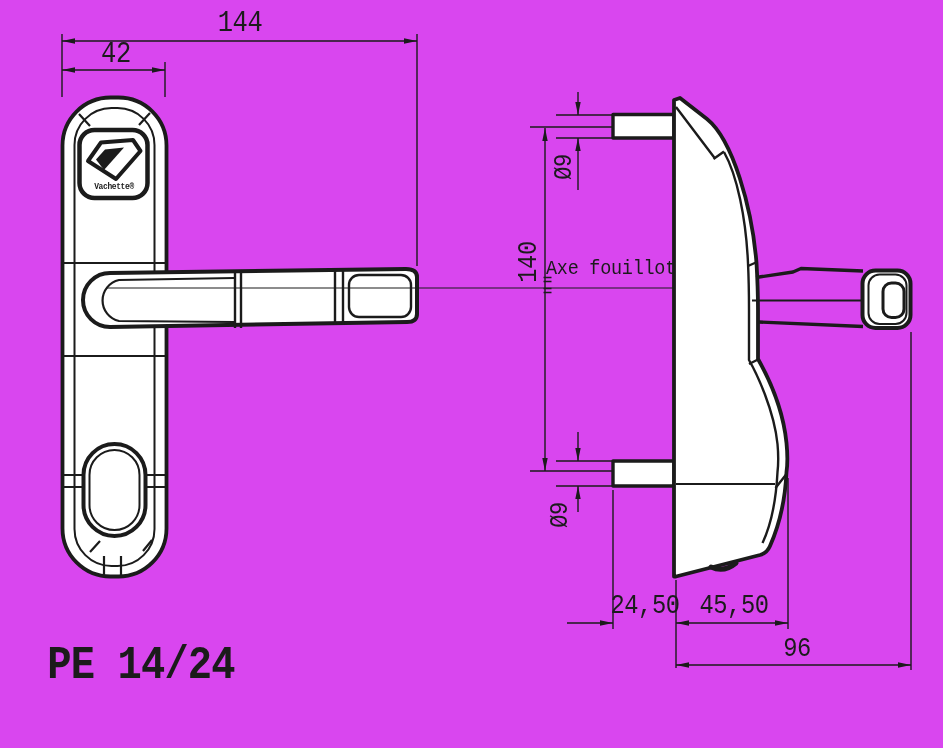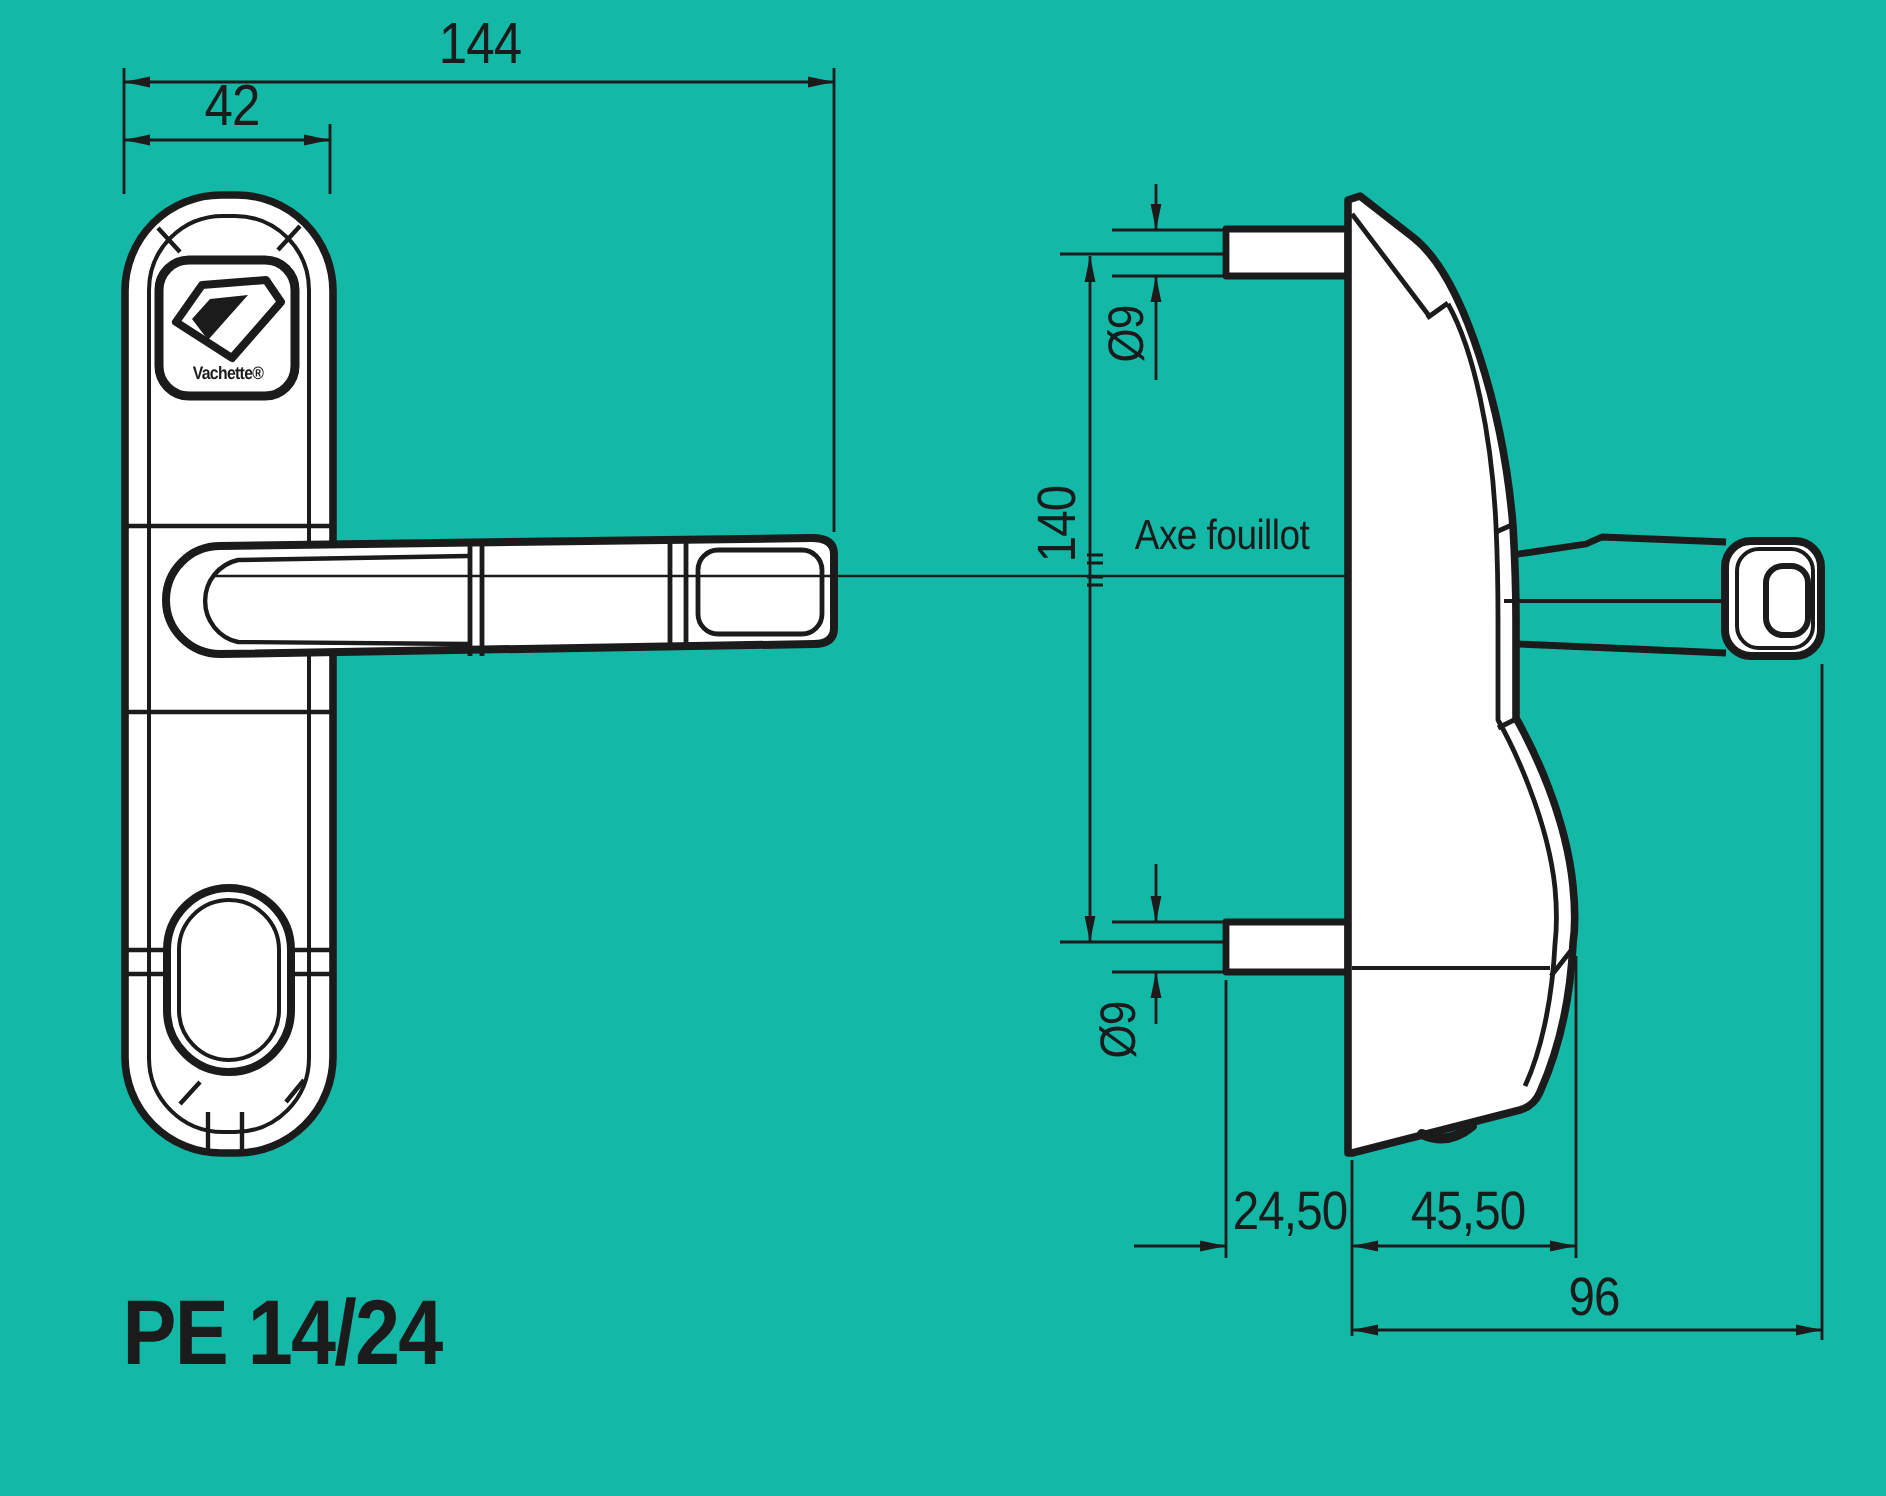--- a/index.html
+++ b/index.html
@@ -1,21 +1,21 @@
 <!DOCTYPE html>
 <html><head>
 <meta charset="utf-8">
 <style>
   html,body{margin:0;padding:0;background:#ffffff;}
   .stage{
     position:relative;
     width:943px;height:748px;
-    background:#14b8a6;
+    background:#d946ef;
     overflow:hidden;
-    font-family:Liberation Sans, sans-serif;
+    font-family:Liberation Mono, monospace;
   }
   .stage svg{position:absolute;left:0;top:0;}
   .lbl{
     position:absolute;
     color:#1b1b1b;
     white-space:nowrap;
     transform:translate(-50%,-50%) scaleX(0.88);
     letter-spacing:-0.5px;
     line-height:1;
   }

